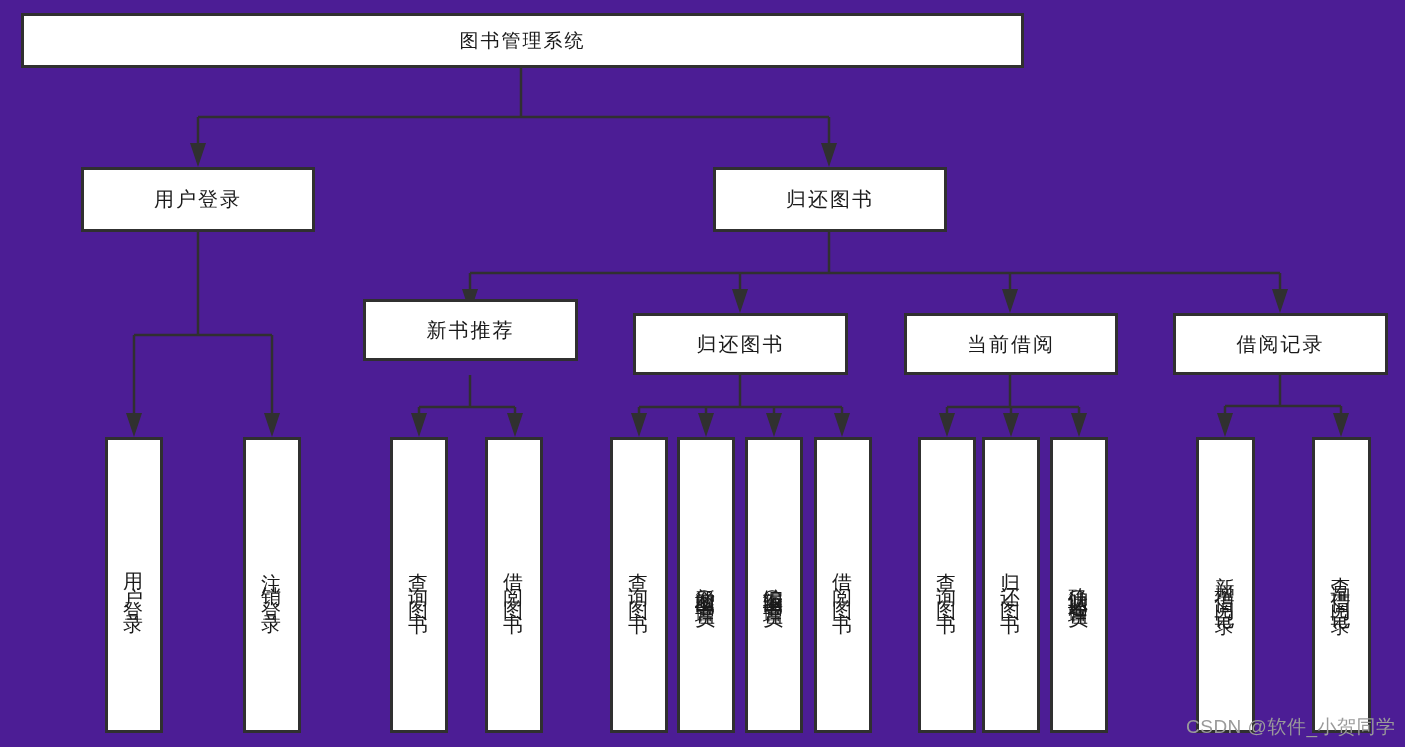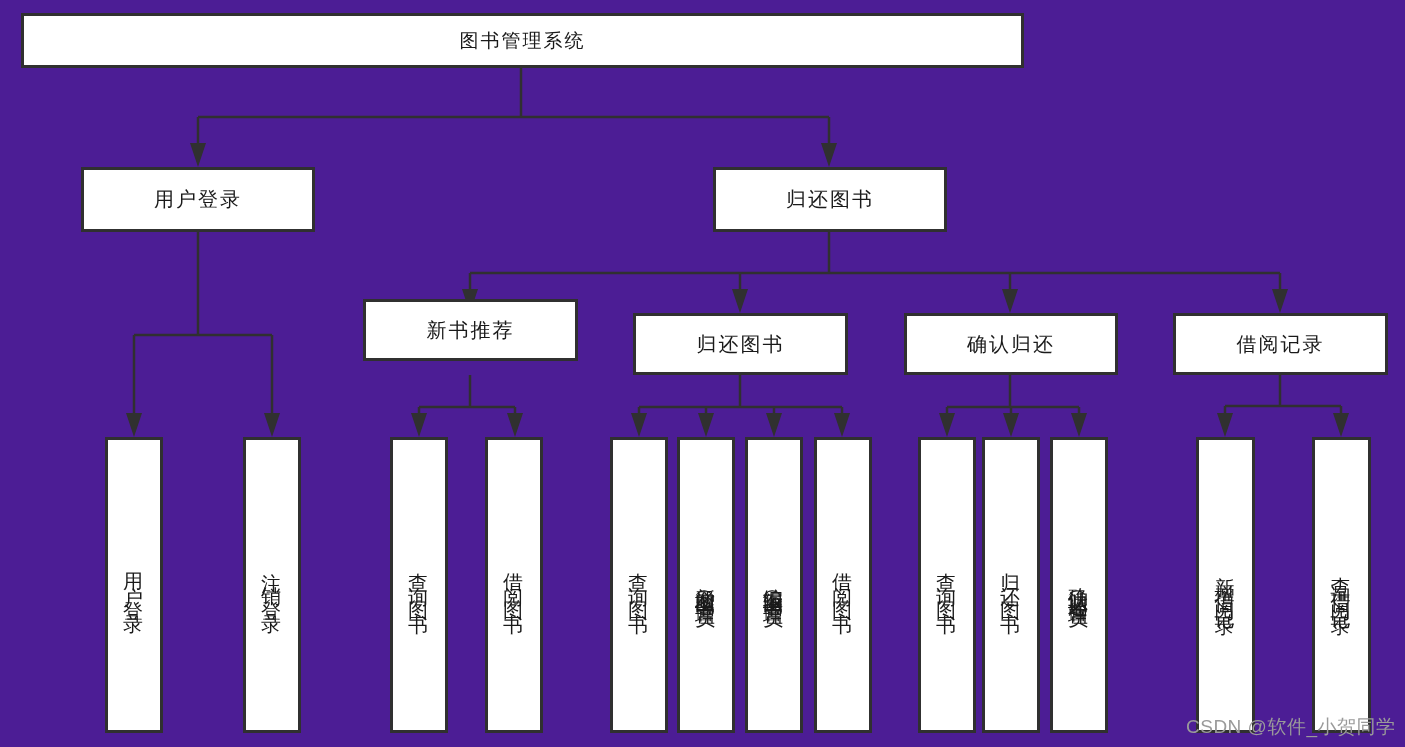--- a/index.html
+++ b/index.html
@@ -130,21 +130,21 @@
     </g>
   </svg>
 
   <div class="node title" style="left:21px; top:13px; width:1003px; height:55px;">图书管理系统</div>
 
   <div class="node" style="left:81px; top:167px; width:234px; height:65px;">用户登录</div>
   <div class="node" style="left:713px; top:167px; width:234px; height:65px;">归还图书</div>
 
   <div class="node" style="left:363px; top:299px; width:215px; height:62px;">新书推荐</div>
   <div class="node" style="left:633px; top:313px; width:215px; height:62px;">归还图书</div>
-  <div class="node" style="left:904px; top:313px; width:214px; height:62px;">确认归还</div>
+  <div class="node" style="left:904px; top:313px; width:214px; height:62px;">当前借阅</div>
   <div class="node" style="left:1173px; top:313px; width:215px; height:62px;">借阅记录</div>
 
   <div class="col col-s" style="left:105px;">用户登录</div>
   <div class="col col-s" style="left:243px;">注销登录</div>
 
   <div class="col col-s" style="left:390px;">查询图书</div>
   <div class="col col-s" style="left:485px;">借阅图书</div>
 
   <div class="col col-s" style="left:610px;">查询图书</div>
   <div class="col col-l" style="left:677px;">新增图书（管理员）</div>

